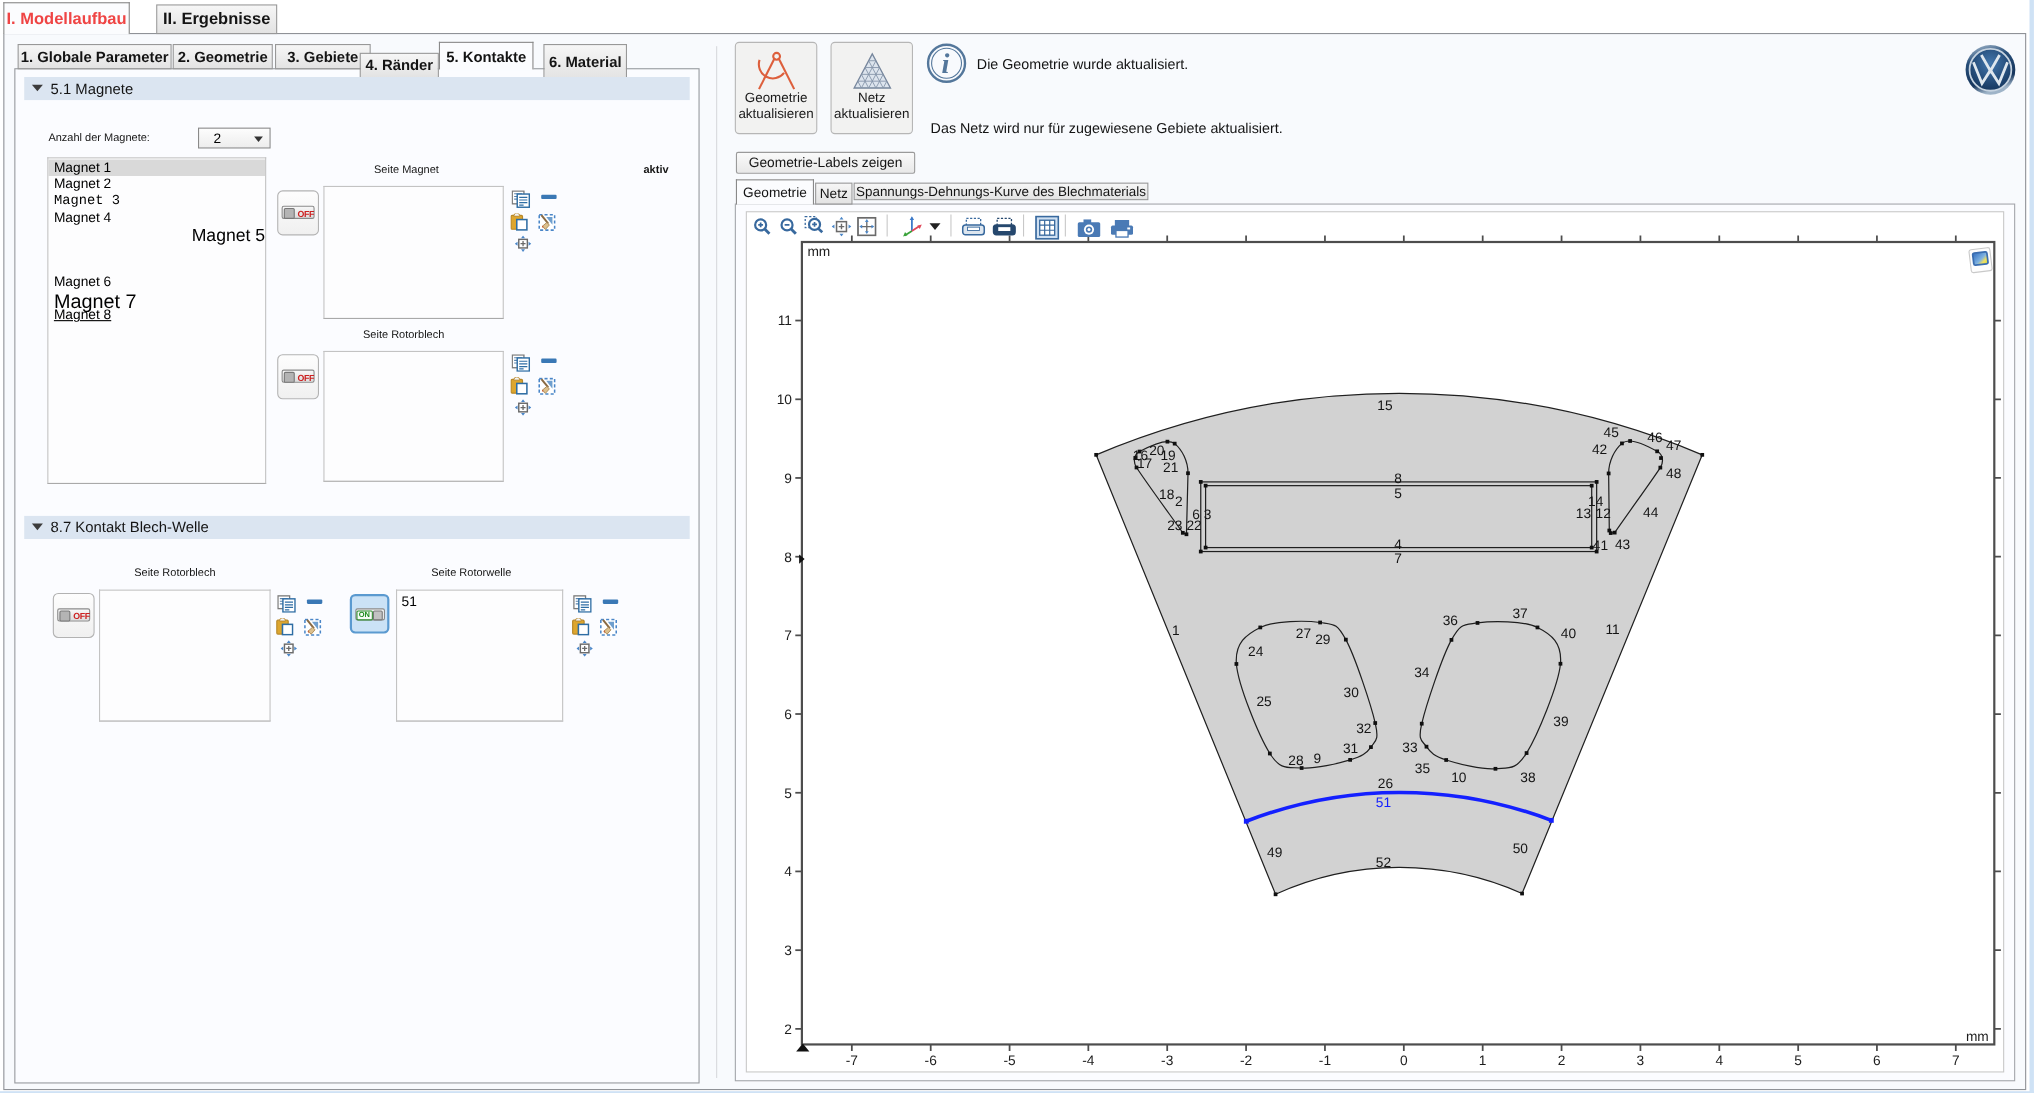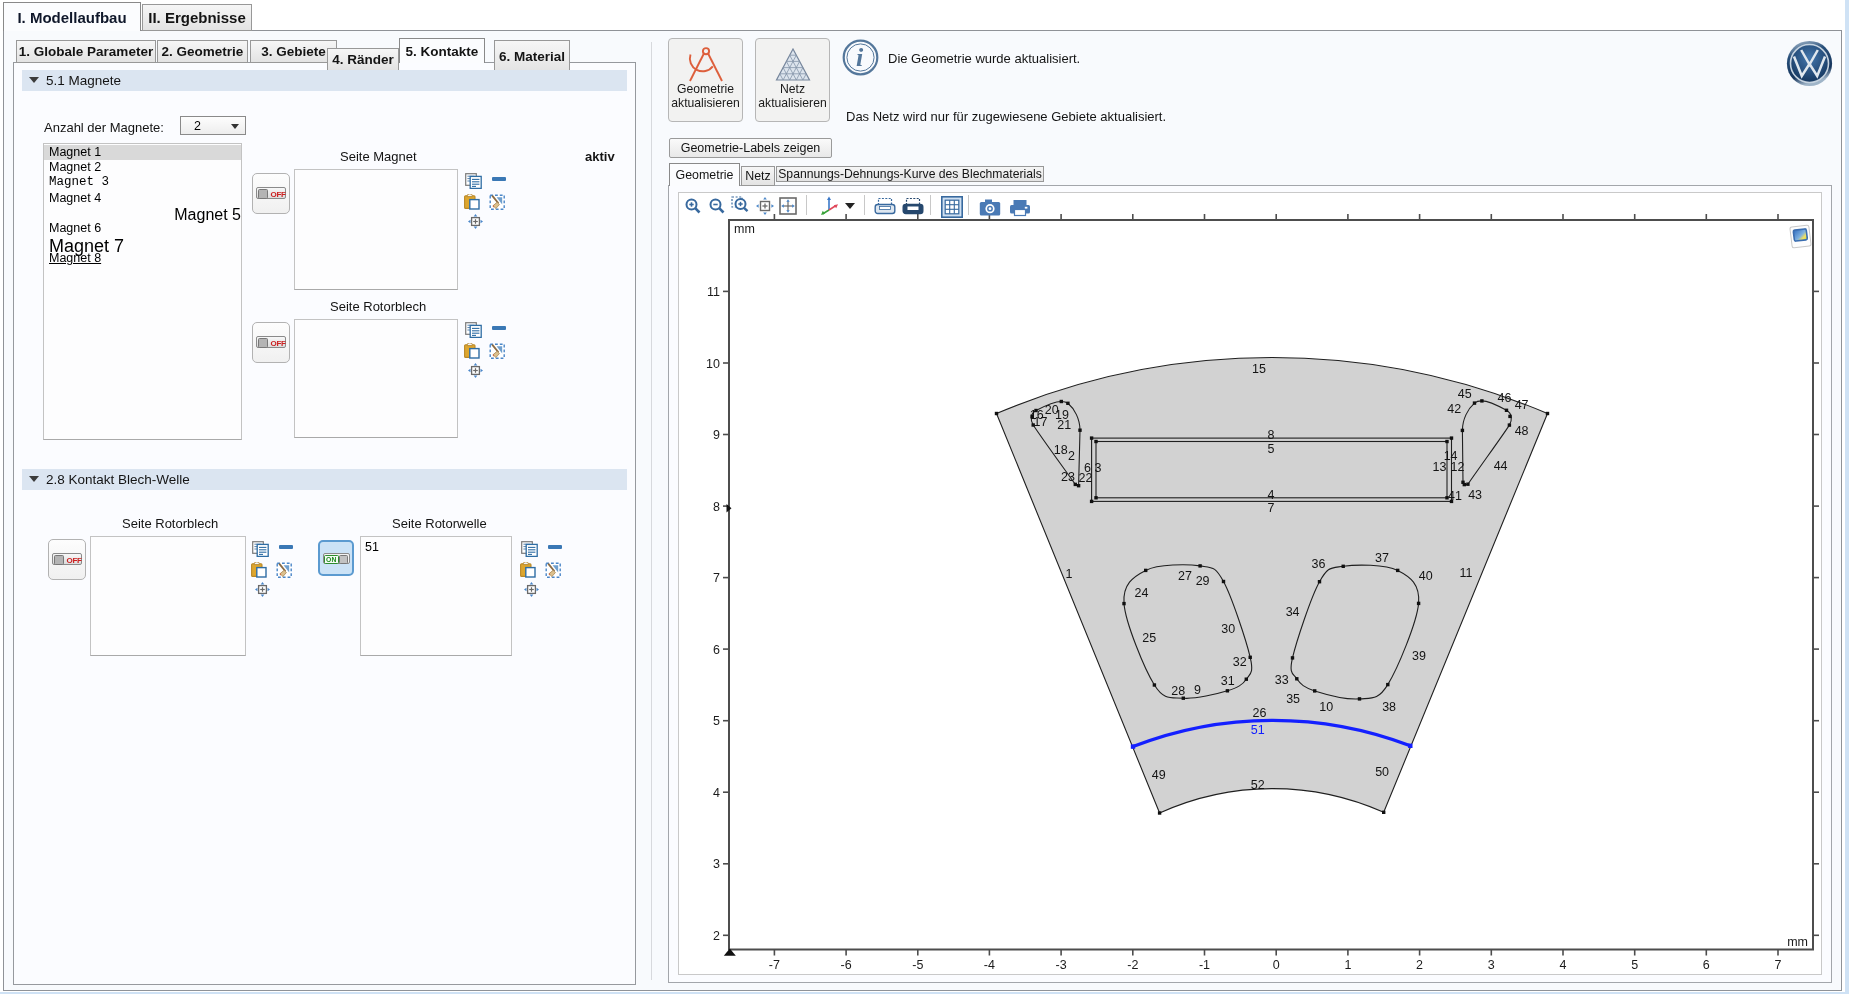--- a/index.html
+++ b/index.html
@@ -1,26 +1,26 @@
 <!DOCTYPE html>
 <html><head><meta charset="utf-8">
 <style>
 html,body{margin:0;padding:0;width:1849px;height:994px;overflow:hidden;background:#fff;}
 *{box-sizing:border-box}
 .abs{position:absolute}
 body{font-family:'Liberation Sans',sans-serif;-webkit-font-smoothing:antialiased;}
-.lbl{position:absolute;font-size:13px;color:#141414;white-space:nowrap}
+.lbl{position:absolute;font-size:10px;color:#141414;white-space:nowrap}
 .box{position:absolute;background:#fdfdfe;border:1px solid #c3c3c3;border-bottom-color:#a9a9a9}
 </style></head>
 <body>
 <div class="abs" style="left:1845px;top:0;width:4px;height:994px;background:#cfe2f5"></div>
 <div class="abs" style="left:0;top:992px;width:1849px;height:2px;background:#cfe2f5"></div>
 <div class="abs" style="left:3px;top:30px;width:1839px;height:961px;border:1px solid #8f9297;background:#f8fafd"></div>
 
-<div style="position:absolute;left:3px;top:2px;width:138px;height:29px;background:#fbfcfe;border:1px solid #898989;border-bottom:none;z-index:7;box-sizing:border-box;font:bold 15px 'Liberation Sans',sans-serif;color:#0f172a;display:flex;align-items:center;justify-content:center;white-space:nowrap;overflow:hidden">I. Modellaufbau</div>
+<div style="position:absolute;left:3px;top:2px;width:115px;height:29px;background:#fbfcfe;border:1px solid #898989;border-bottom:none;z-index:7;box-sizing:border-box;font:bold 15px 'Liberation Sans',sans-serif;color:#ef4444;display:flex;align-items:center;justify-content:center;white-space:nowrap;overflow:hidden">I. Modellaufbau</div>
 <div style="position:absolute;left:142px;top:4px;width:110px;height:27px;background:linear-gradient(#f6f6f6,#e3e3e3);border:1px solid #989898;z-index:5;box-sizing:border-box;font:bold 15px 'Liberation Sans',sans-serif;color:#141414;display:flex;align-items:center;justify-content:center;white-space:nowrap;overflow:hidden">II. Ergebnisse</div>
 <div style="position:absolute;left:16px;top:40px;width:140px;height:23px;background:linear-gradient(#f6f6f6,#e3e3e3);border:1px solid #989898;z-index:5;box-sizing:border-box;font:bold 13.5px 'Liberation Sans',sans-serif;color:#141414;display:flex;align-items:center;justify-content:center;white-space:nowrap;overflow:hidden">1. Globale Parameter</div>
 <div style="position:absolute;left:157px;top:40px;width:91px;height:23px;background:linear-gradient(#f6f6f6,#e3e3e3);border:1px solid #989898;z-index:5;box-sizing:border-box;font:bold 13.5px 'Liberation Sans',sans-serif;color:#141414;display:flex;align-items:center;justify-content:center;white-space:nowrap;overflow:hidden">2. Geometrie</div>
 <div style="position:absolute;left:250px;top:40px;width:87px;height:23px;background:linear-gradient(#f6f6f6,#e3e3e3);border:1px solid #989898;z-index:5;box-sizing:border-box;font:bold 13.5px 'Liberation Sans',sans-serif;color:#141414;display:flex;align-items:center;justify-content:center;white-space:nowrap;overflow:hidden">3. Gebiete</div>
 <div style="position:absolute;left:327px;top:48px;width:72px;height:23px;background:linear-gradient(#f6f6f6,#e3e3e3);border:1px solid #989898;z-index:5;box-sizing:border-box;font:bold 13.5px 'Liberation Sans',sans-serif;color:#141414;display:flex;align-items:center;justify-content:center;white-space:nowrap;overflow:hidden">4. Ränder</div>
 <div style="position:absolute;left:399px;top:38px;width:86px;height:25px;background:#fbfcfe;border:1px solid #898989;border-bottom:none;z-index:7;box-sizing:border-box;font:bold 13.5px 'Liberation Sans',sans-serif;color:#141414;display:flex;align-items:center;justify-content:center;white-space:nowrap;overflow:hidden">5. Kontakte</div>
 <div style="position:absolute;left:494px;top:40px;width:76px;height:33px;background:linear-gradient(#f6f6f6,#e3e3e3);border:1px solid #989898;z-index:5;box-sizing:border-box;font:bold 13.5px 'Liberation Sans',sans-serif;color:#141414;display:flex;align-items:center;justify-content:center;white-space:nowrap;overflow:hidden">6. Material</div>
 <div class="abs" style="left:13px;top:62px;width:623px;height:923px;border:1px solid #96999e;background:#fbfcff;z-index:4"></div>
 <div class="abs" style="left:400px;top:61px;width:84px;height:3px;background:#fbfcff;z-index:6"></div>
 <div class="abs" style="z-index:7;left:22px;top:70px;width:605px;height:21px;background:#dbe5f1"></div>
@@ -30,21 +30,21 @@
 <div class="abs" style="z-index:7;left:180px;top:116px;width:66px;height:19px;border:1px solid #8a8a8a;background:linear-gradient(#fdfdfd,#ededed)">
 <span style="position:absolute;left:13px;top:2px;font-size:12.5px">2</span>
 <div class="abs" style="right:6px;top:7px;width:0;height:0;border-left:4.5px solid transparent;border-right:4.5px solid transparent;border-top:5.5px solid #333"></div>
   </div>
 <div class="box" style="z-index:7;left:43px;top:143px;width:199px;height:297px;padding-top:1px">
     <div style="height:15.2px;padding-left:5px;font-size:12.5px;background:#d9d9d9">Magnet 1</div>
     <div style="height:15.2px;padding-left:5px;font-size:12.5px;">Magnet 2</div>
     <div style="height:15.2px;padding-left:5px;font-size:12.5px;font-family:Liberation Mono, monospace;">Magnet 3</div>
     <div style="height:15.2px;padding-left:5px;font-size:12.5px;">Magnet 4</div>
     <div style="height:15.2px;padding-left:5px;font-size:16px;text-align:right;">Magnet 5</div>
-    <div style="height:15.2px;padding-left:5px;font-size:12.5px;">Magnet 6</div>
+    <div style="height:15.2px;padding-left:5px;font-size:12.5px;margin-top:28px;">Magnet 6</div>
     <div style="height:15.2px;padding-left:5px;font-size:18px;">Magnet 7</div>
     <div style="height:15.2px;padding-left:5px;font-size:12.5px;text-decoration:underline;">Magnet 8</div>
   </div>
 <div class="lbl" style="z-index:7;left:340px;top:149px">Seite Magnet</div>
 <div class="lbl" style="z-index:7;left:585px;top:149px;font-weight:bold">aktiv</div>
 <div style="z-index:7;position:absolute;left:252px;top:173px;width:38px;height:41px;border:1px solid #b2b2b2;border-radius:5px;background:linear-gradient(#fdfdfd,#f0f0f0)">
 <div style="position:absolute;left:3px;top:13px;width:30px;height:12px;border:1px solid #8a8a8a;border-radius:2px;background:linear-gradient(#f8f8f8,#dcdcdc)">
 <div style="position:absolute;left:0.5px;top:0.5px;width:10px;height:10px;border:1px solid #787878;border-radius:1.5px;background:#b4b4b4"></div>
 <span style="position:absolute;left:13.5px;top:1.5px;font:bold 8px 'Liberation Sans',sans-serif;color:#cc2020;letter-spacing:-0.3px">OFF</span>
     </div>
@@ -135,21 +135,21 @@
 <g fill="#4a86c8">
         <path d="M 7.5,0 L 9.3,2.5 L 5.7,2.5 Z"></path>
         <path d="M 7.5,15 L 9.3,12.5 L 5.7,12.5 Z"></path>
         <path d="M 0,7.5 L 2.5,5.7 L 2.5,9.3 Z"></path>
         <path d="M 15,7.5 L 12.5,5.7 L 12.5,9.3 Z"></path>
       </g>
     </svg>
   </div>
 <div class="abs" style="z-index:7;left:22px;top:469px;width:605px;height:21px;background:#dbe5f1"></div>
 <div class="abs" style="z-index:7;left:29px;top:476px;width:0;height:0;border-left:5px solid transparent;border-right:5px solid transparent;border-top:6px solid #3c3c3c"></div>
-<div class="lbl" style="z-index:7;left:46px;top:472px;font-size:13.5px">2.8 Kontakt Blech-Welle</div>
+<div class="lbl" style="z-index:7;left:46px;top:472px;font-size:13.5px">8.7 Kontakt Blech-Welle</div>
 <div class="lbl" style="z-index:7;left:122px;top:516px">Seite Rotorblech</div>
 <div style="z-index:7;position:absolute;left:48px;top:539px;width:38px;height:41px;border:1px solid #b2b2b2;border-radius:5px;background:linear-gradient(#fdfdfd,#f0f0f0)">
 <div style="position:absolute;left:3px;top:13px;width:30px;height:12px;border:1px solid #8a8a8a;border-radius:2px;background:linear-gradient(#f8f8f8,#dcdcdc)">
 <div style="position:absolute;left:0.5px;top:0.5px;width:10px;height:10px;border:1px solid #787878;border-radius:1.5px;background:#b4b4b4"></div>
 <span style="position:absolute;left:13.5px;top:1.5px;font:bold 8px 'Liberation Sans',sans-serif;color:#cc2020;letter-spacing:-0.3px">OFF</span>
     </div>
   </div>
 <div class="box" style="z-index:7;left:90px;top:536px;width:156px;height:120px"></div>
 <div class="abs" style="z-index:7">
     <svg style="position:absolute;left:252px;top:541px" width="17" height="16" viewBox="0 0 17 16">

